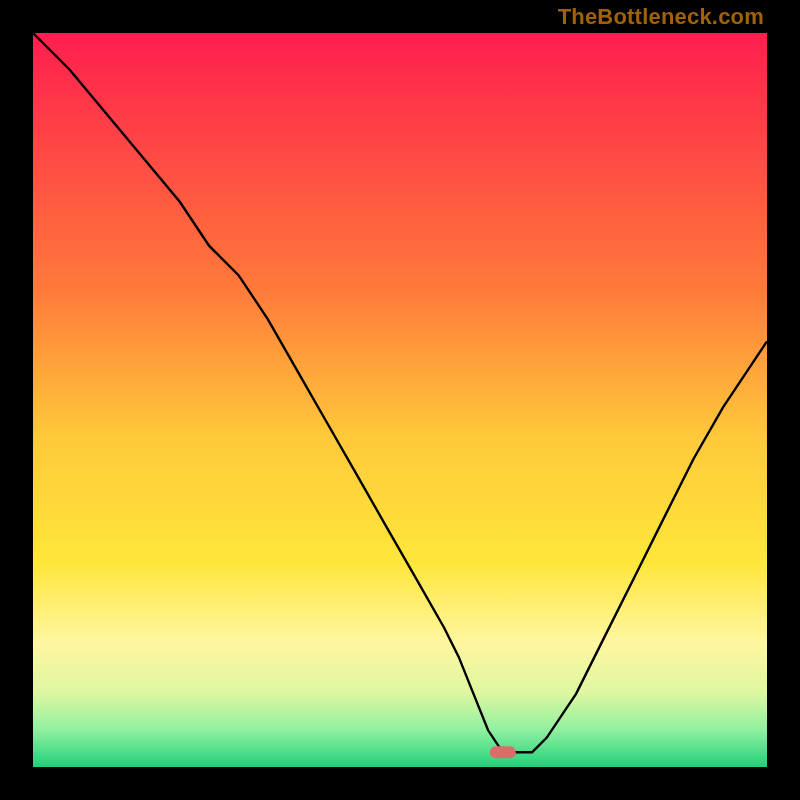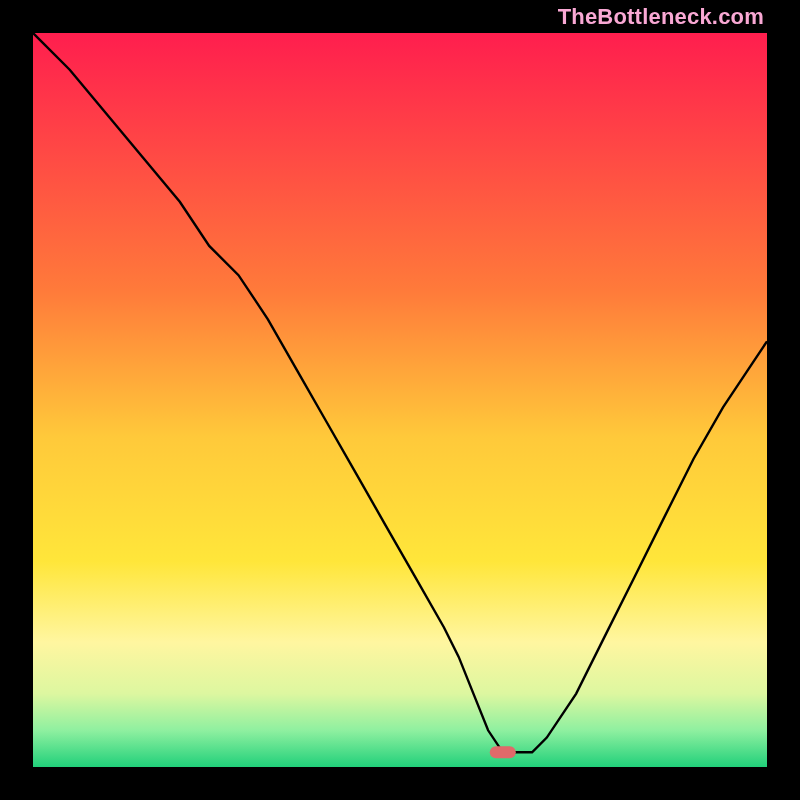--- a/index.html
+++ b/index.html
@@ -26,21 +26,21 @@
     height: 734px;
     overflow: hidden;
   }
   .watermark {
     position: absolute;
     top: 4px;
     right: 36px;
     font-family: Arial, Helvetica, sans-serif;
     font-size: 22px;
     font-weight: 600;
-    color: #f9a8d4;
+    color: #a16207;
     letter-spacing: 0.2px;
   }
 </style>
 </head>
 <body>
 
 <div class="frame">
 
   <div class="watermark">TheBottleneck.com</div>
 

